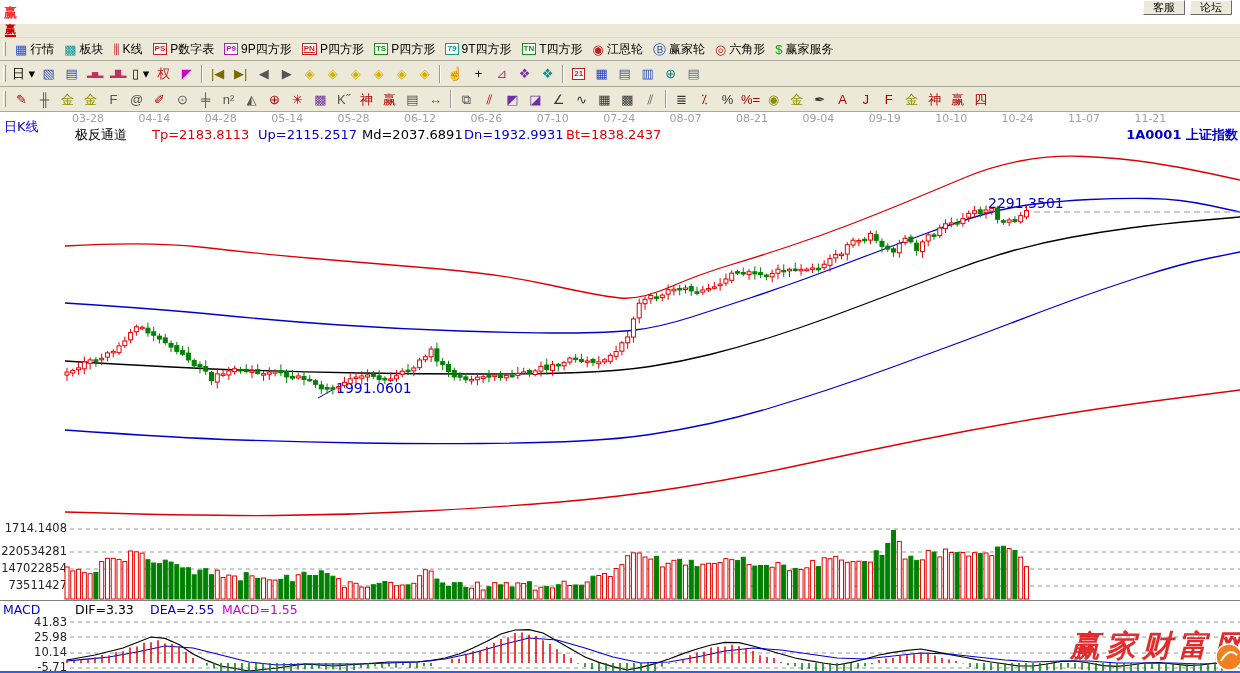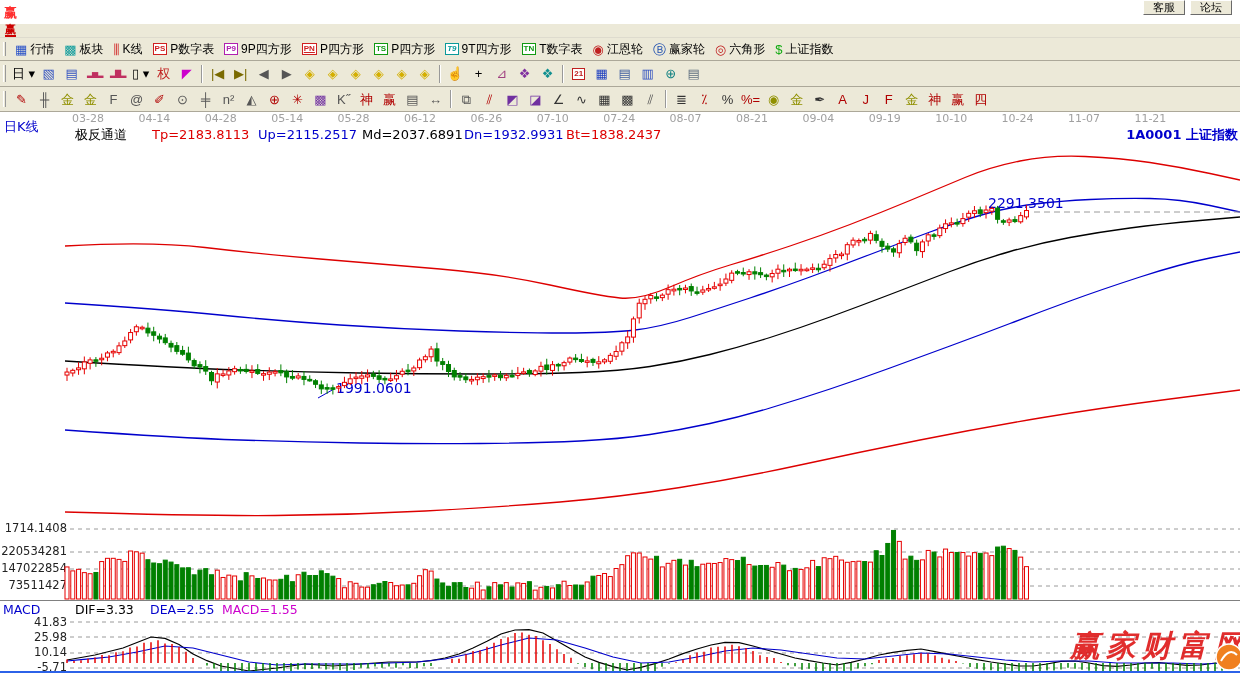--- a/index.html
+++ b/index.html
@@ -73,37 +73,37 @@
         <button class="tbtn">
           <span class="ticon boxed" style="color: rgb(17, 153, 17);">TS</span>
           <span>P四方形</span>
         </button>
         <button class="tbtn">
           <span class="ticon boxed" style="color: rgb(10, 154, 154); font-style: italic;">T9</span>
           <span>9T四方形</span>
         </button>
         <button class="tbtn">
           <span class="ticon boxed" style="color: rgb(17, 153, 17);">TN</span>
-          <span>T数字表</span>
+          <span>T四方形</span>
         </button>
         <button class="tbtn">
           <span class="ticon" style="color: rgb(192, 32, 32);">◉</span>
           <span>江恩轮</span>
         </button>
         <button class="tbtn">
           <span class="ticon" style="color: rgb(32, 80, 176);">Ⓑ</span>
           <span>赢家轮</span>
         </button>
         <button class="tbtn">
           <span class="ticon" style="color: rgb(192, 32, 32);">◎</span>
           <span>六角形</span>
         </button>
         <button class="tbtn">
           <span class="ticon" style="color: rgb(17, 170, 17);">$</span>
-          <span>上证指数</span>
+          <span>赢家服务</span>
         </button>
       </span>
   </div>
 
   <div class="toolbar tb-b">
     <span class="grip"></span>
     <span id="tb-nav" style="display:flex;align-items:center;height:100%">
         <button class="ibtn">
           <span class="ticon" style="color: rgb(0, 0, 0);">日 ▾</span>
         </button>

